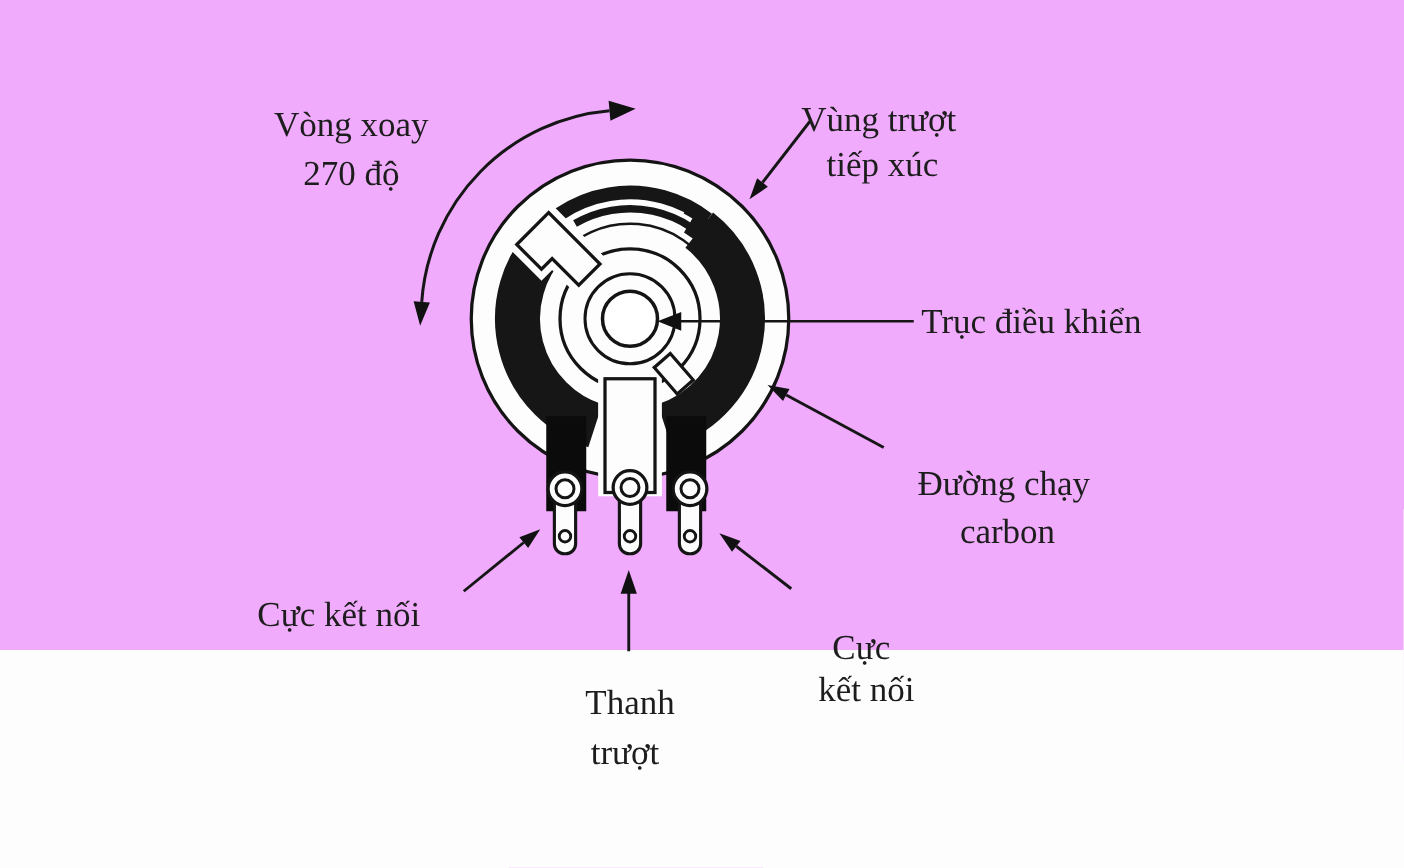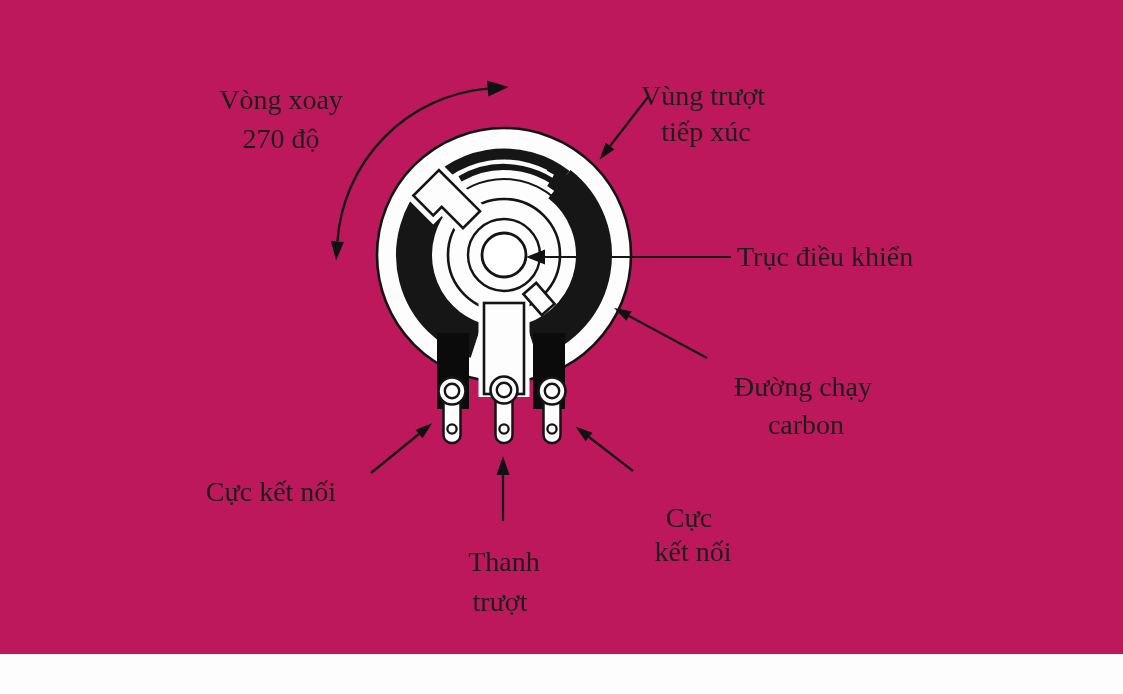--- a/index.html
+++ b/index.html
@@ -1,16 +1,16 @@
 <!DOCTYPE html>
 <html><head>
 <meta charset="utf-8">
 <style>
   html,body{margin:0;padding:0;background:#fdfdfd;width:1123px;height:694px;overflow:hidden;}
-  .stage{position:relative;width:1123px;height:654px;background:#be185d;}
+  .stage{position:relative;width:1123px;height:520px;background:#f0abfc;}
   svg{display:block;}
   text{font-family:"Liberation Serif","DejaVu Serif",serif;fill:#1d1d1d;font-size:28px;}
   .ink-line{stroke:#161616;fill:none;}
   .blackfill{fill:#0b0b0b;stroke:none;}
   .whitefill{fill:#fdfdfd;stroke:none;}
   .outl{stroke:#141414;fill:#fdfdfd;}
   .head{fill:#111;stroke:none;}
 </style>
 </head>
 <body>

